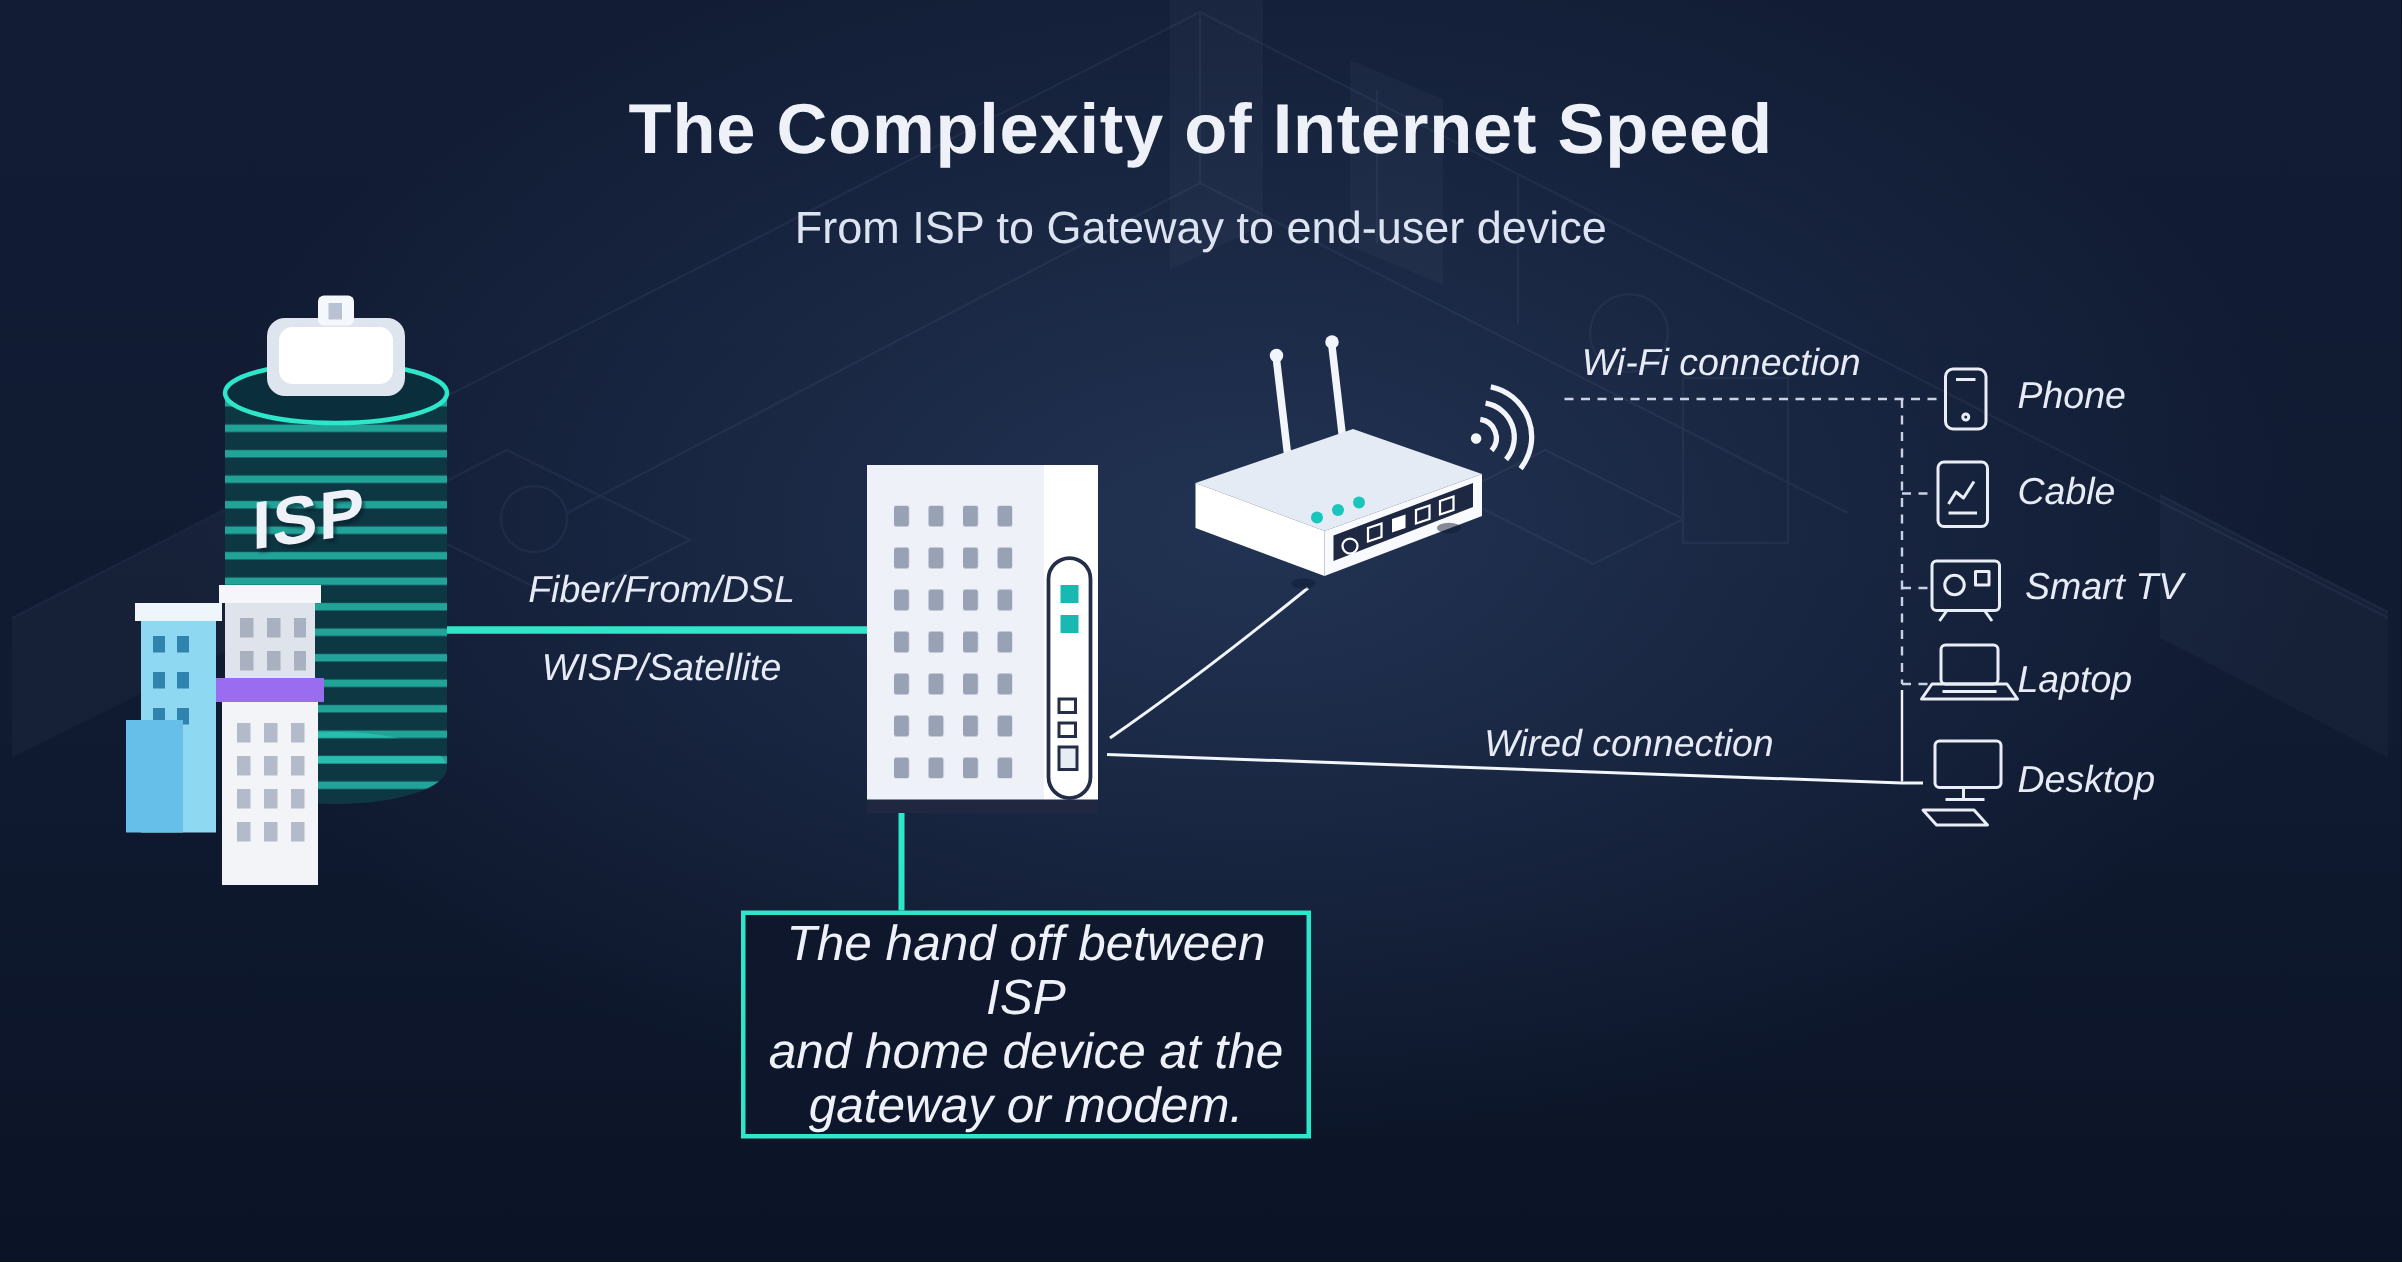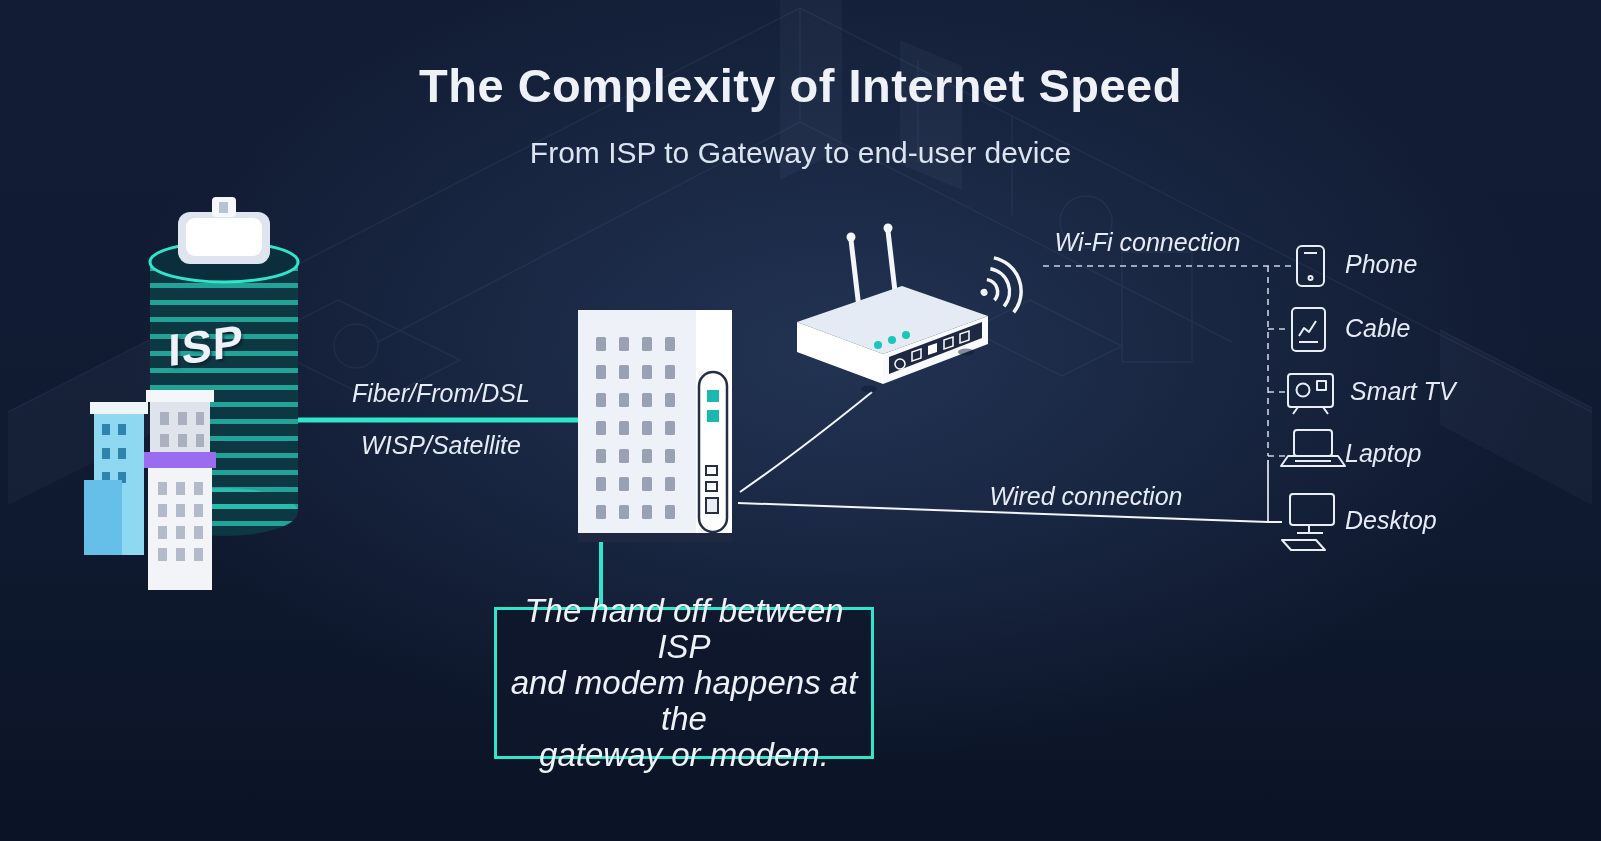--- a/index.html
+++ b/index.html
@@ -195,17 +195,17 @@
   <div class="txt lbl" style="left:976px;top:482px;width:220px;text-align:center;">Wired connection</div>
 
   <div class="txt lbl" style="left:1345px;top:250px;">Phone</div>
   <div class="txt lbl" style="left:1345px;top:314px;">Cable</div>
   <div class="txt lbl" style="left:1350px;top:377px;">Smart TV</div>
   <div class="txt lbl" style="left:1345px;top:439px;">Laptop</div>
   <div class="txt lbl" style="left:1345px;top:506px;">Desktop</div>
 
   <div class="callout">
     <div>The hand off between ISP</div>
-    <div>and modem happens at the</div>
+    <div>and home device at the</div>
     <div>gateway or modem.</div>
   </div>
 
 </div>
 
 </body></html>

